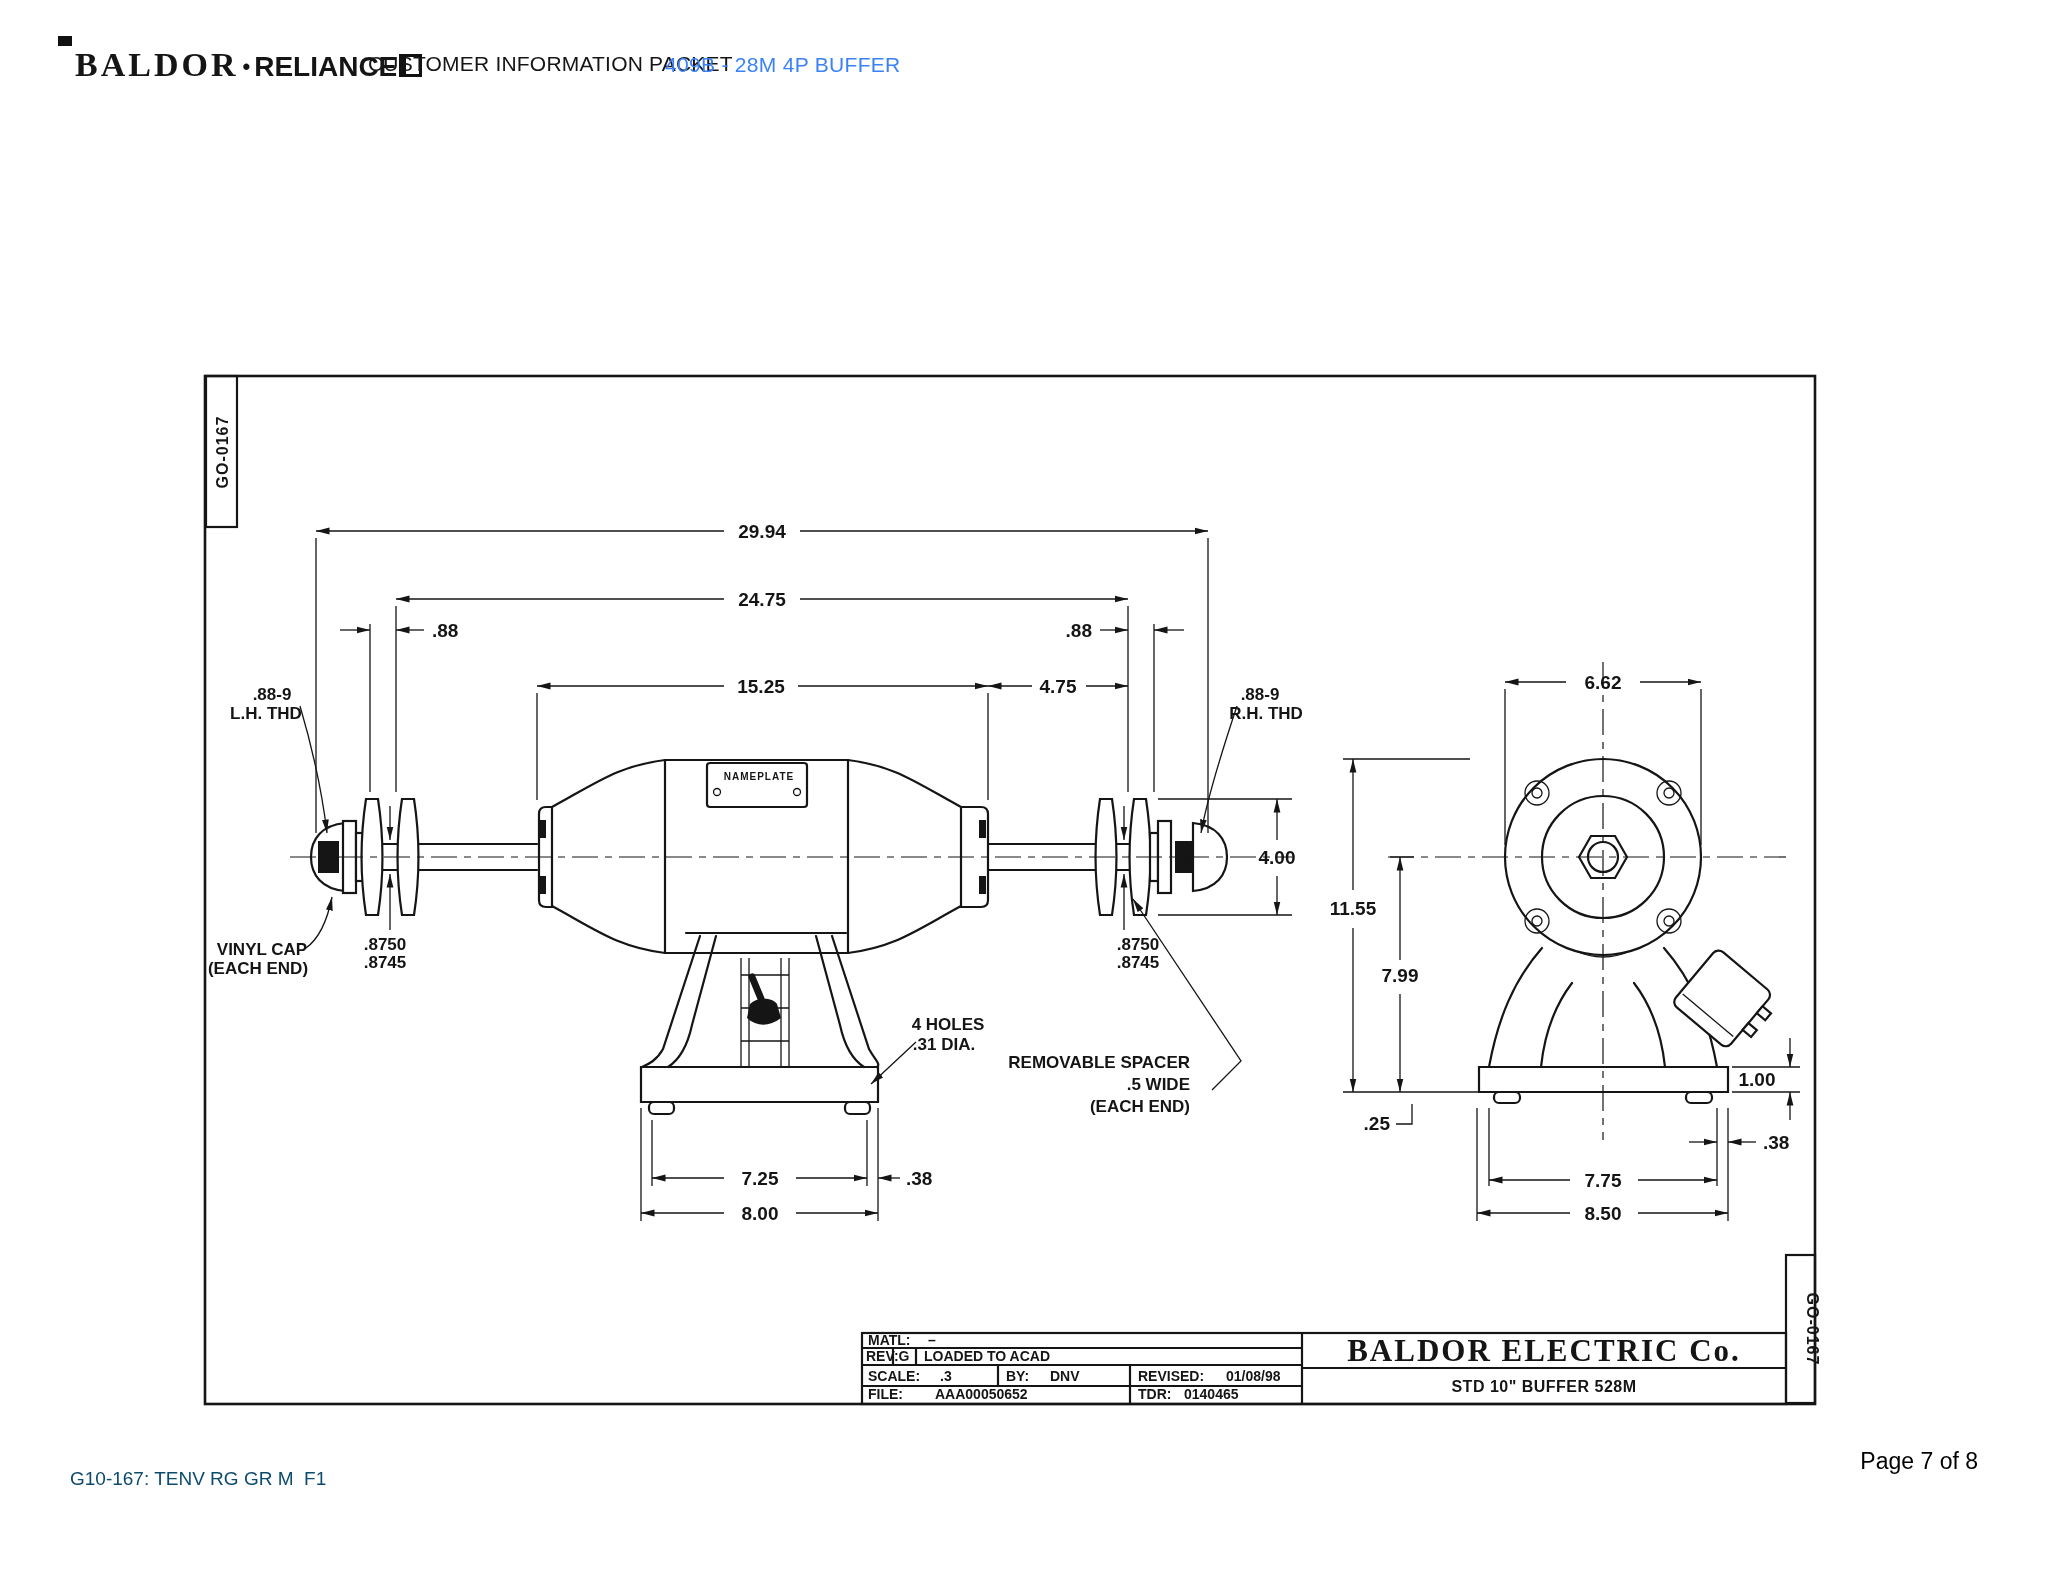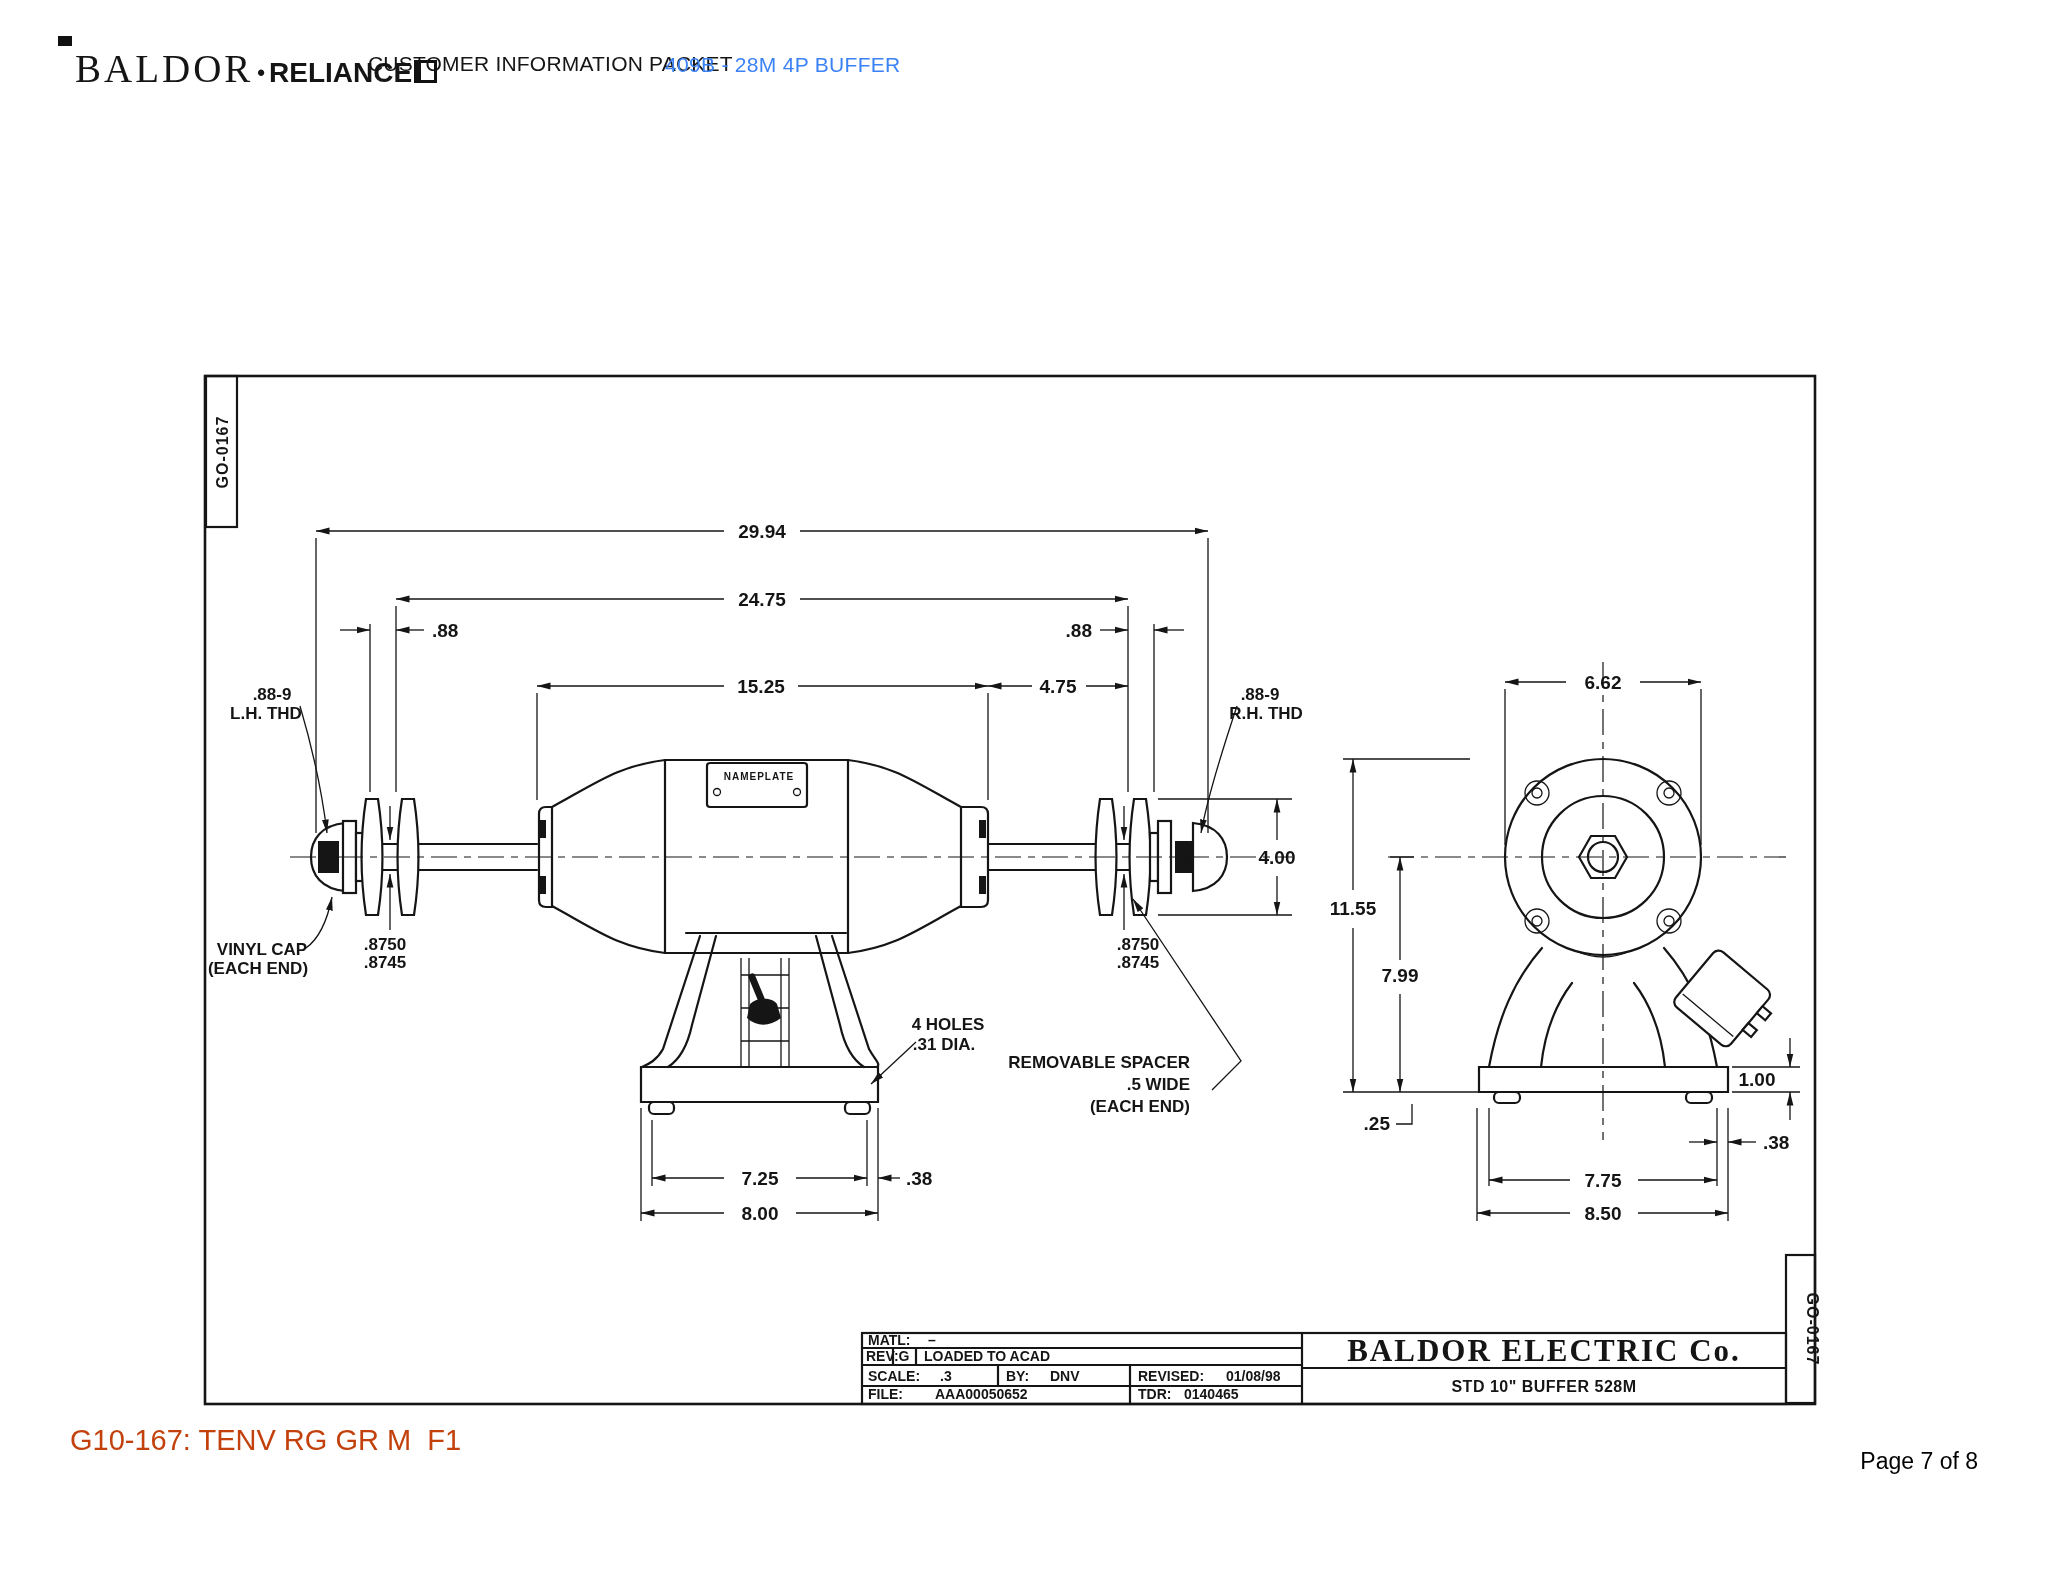--- a/index.html
+++ b/index.html
@@ -2,29 +2,29 @@
 <html><head>
 <meta charset="utf-8">
 <style>
   html,body{margin:0;padding:0;background:#e8e8e8}
   .page{position:relative;width:2048px;height:1582px;background:#ffffff;overflow:hidden;
         font-family:"Liberation Sans",sans-serif;color:#151515}
   .corner-mark{position:absolute;left:58px;top:36px;width:14px;height:10px;background:#111}
   
   .hdr{position:absolute;left:0;top:44px;width:100%;height:44px}
   .brand{position:absolute;left:75px;top:2px;white-space:nowrap}
-  .brand .baldor{font-family:"Liberation Serif",serif;font-weight:normal;font-size:39px;letter-spacing:3px}
+  .brand .baldor{font-family:"Liberation Serif",serif;font-weight:bold;font-size:34px;letter-spacing:3px}
   .brand .dot{font-size:22px;font-weight:bold;padding:0 4px;vertical-align:2px}
   .brand .reliance{font-weight:bold;font-size:28px;letter-spacing:0px}
   .brand .flag{display:inline-block;width:13px;height:17px;border:3px solid #111;border-left-width:7px;
                vertical-align:-1px;margin-left:2px}
   .packet-title{position:absolute;left:368px;top:8px;font-weight:normal;font-size:21px;letter-spacing:.2px}
   .doc-title{position:absolute;left:665px;top:9px;font-size:21px;color:#3b82f6;letter-spacing:.3px}
   
-  .ftr-left{position:absolute;left:70px;top:1424px;font-size:29px;white-space:pre;color:#c2410c}
+  .ftr-left{position:absolute;left:70px;top:1468px;font-size:19px;white-space:pre;color:#0c4a6e}
   .ftr-right{position:absolute;right:70px;top:1448px;font-size:23px;color:#000000}
   
   svg.drw{position:absolute;left:0;top:0}
   svg .o{stroke:#151515;stroke-width:2.2;fill:none;stroke-linecap:round}
   svg .ob{stroke:#151515;stroke-width:2.6;fill:none}
   svg .w{fill:#ffffff}
   svg .d{stroke:#151515;stroke-width:1.3;fill:none}
   svg .cl{stroke:#151515;stroke-width:1.2;fill:none;stroke-dasharray:26 7 7 7}
   svg .blk{fill:#151515;stroke:none}
   svg text{font-family:"Liberation Sans",sans-serif;font-weight:bold;fill:#151515}

